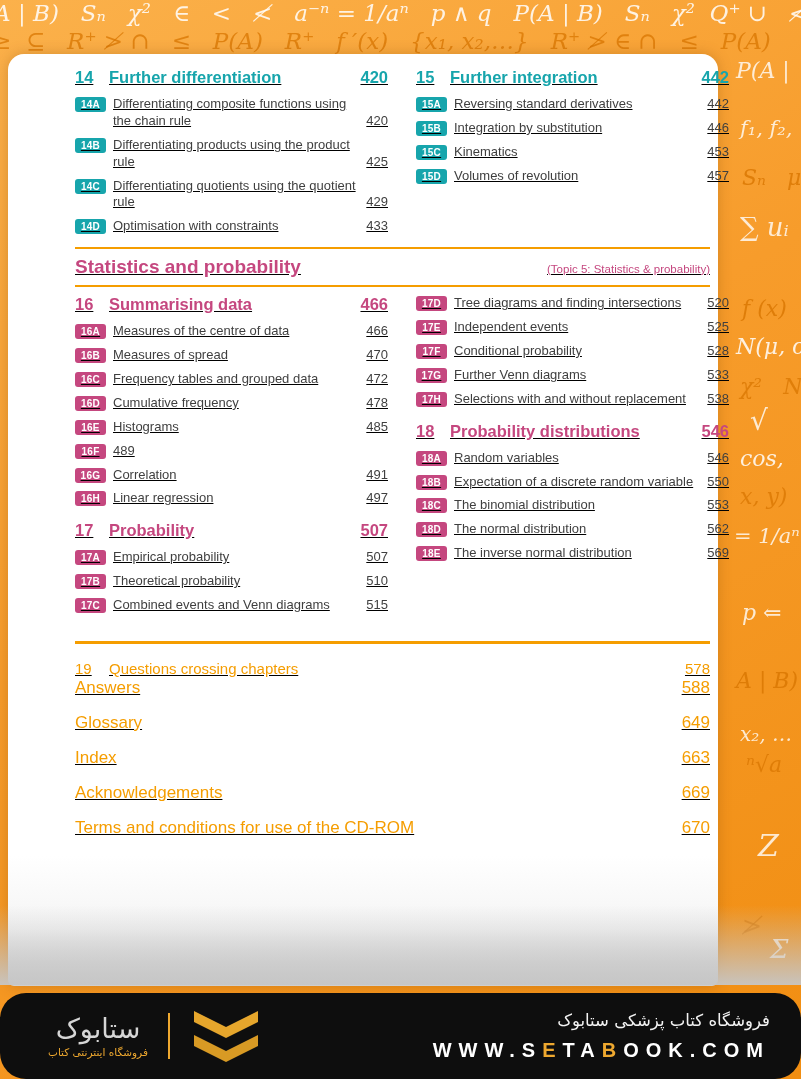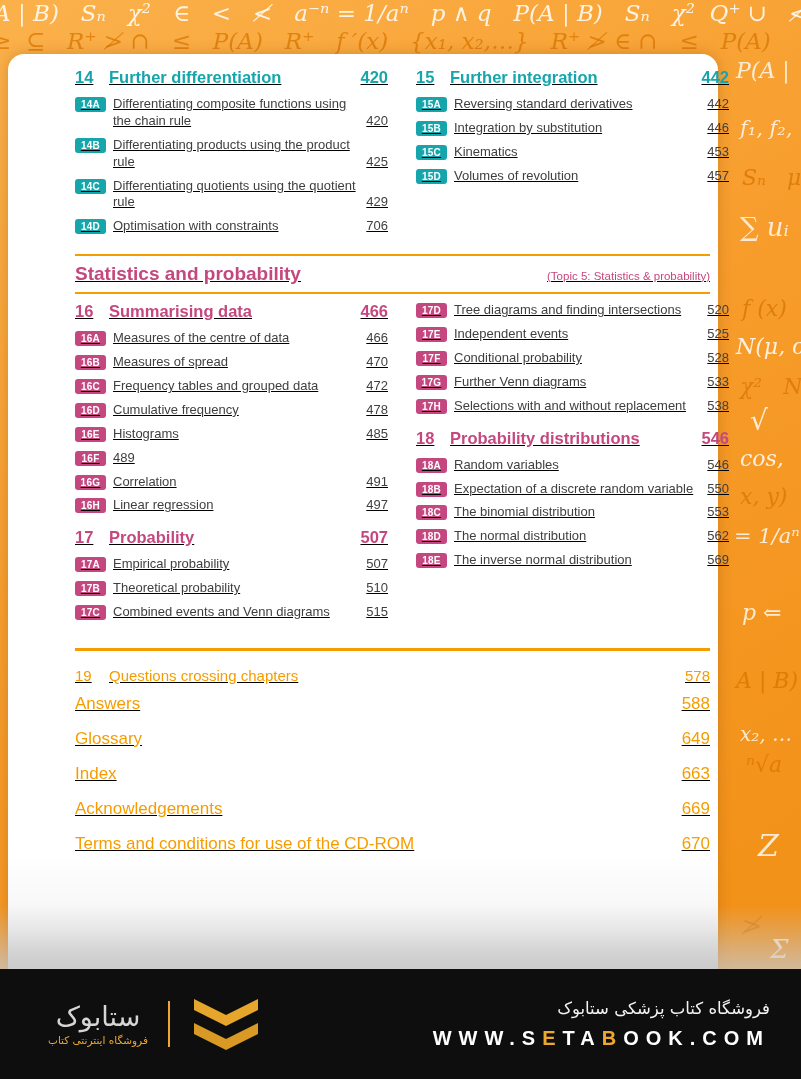--- a/index.html
+++ b/index.html
@@ -51,53 +51,53 @@
     flex:0 0 31px; height:15px; margin:1px 7px 0 0; align-self:flex-start;
     border-radius:3px; color:#fff; font-size:10px; font-weight:bold;
     display:flex; align-items:center; justify-content:center; letter-spacing:.3px;
   }
   .chapter.teal .badge{ background:var(--teal,#17a5ac); }
   .chapter.pink .badge{ background:var(--pink,#c5477f); }
   .sec-title{ flex:1; padding-right:5px; }
   .sec-page{ align-self:flex-end; white-space:nowrap; }
 
   
-  .part-band{ margin-top:12px; }
+  .part-band{ margin-top:5px; }
   .rule{ background:var(--orange,#f59d00); }
   .rule-thin{ height:1.5px; }
   .rule-mid{ height:2.5px; }
   .rule-thick{ height:3px; margin-top:20px; }
   .part-head{ display:flex; justify-content:space-between; align-items:baseline; padding:7px 0; }
   .part-title{ color:var(--pink,#c5477f); font-size:19px; font-weight:bold; }
   .part-note{ color:var(--pink,#c5477f); font-size:11.5px; }
 
   .cols.stats{ margin-top:8px; }
 
   
   .end-list{ margin-top:16px; }
   .end-item{
     display:flex; align-items:baseline; color:var(--orange,#f59d00);
     font-size:17px; margin-bottom:15px;
   }
-  .end-item.small{ font-size:15px; margin-bottom:10px; }
+  .end-item.small{ font-size:15px; margin-bottom:1px; }
   .end-num{ width:34px; flex:0 0 34px; }
   .end-title{ flex:1; }
   .end-page{ white-space:nowrap; }
 
   
   .bottom-fade{
     position:absolute; left:0; top:905px; width:801px; height:80px;
     background:linear-gradient(rgba(198,198,198,0), rgba(198,198,198,.95));
     pointer-events:none;
   }
 
   
   .footer{
-    position:absolute; left:0; bottom:0; width:801px; height:110px;
-    background:#0e0e0e; display:flex; align-items:center; padding:0 31px 0 48px;
+    position:absolute; left:0; bottom:0; width:801px; height:86px;
+    background:#0e0e0e; display:flex; align-items:center; padding:0 31px 0 48px;border-radius:26px;
   }
   .logo-group{ display:flex; align-items:center; gap:20px; }
   .wordmark-block{ display:flex; flex-direction:column; align-items:center; gap:4px; }
   .wordmark{ color:#d6d6d6; font-size:27px; font-family:"DejaVu Sans", sans-serif; line-height:1; }
   .tagline{ color:var(--footer_accent,#eea82f); font-size:10.5px; font-family:"DejaVu Sans", sans-serif; }
   .logo-divider{ width:2px; height:46px; background:var(--footer_accent,#eea82f); }
   .chevrons{ display:flex; }
 
   .footer-right{ margin-left:auto; display:flex; flex-direction:column; align-items:flex-end; gap:9px; }
   .persian-title{ color:#f3f3f3; font-size:16.5px; font-family:"DejaVu Sans", sans-serif; }
@@ -153,21 +153,21 @@
               <span class="sec-page">425</span>
             </div>
             <div class="sec-row">
               <span class="badge">14C</span>
               <span class="sec-title">Differentiating quotients using the quotient rule</span>
               <span class="sec-page">429</span>
             </div>
             <div class="sec-row">
               <span class="badge">14D</span>
               <span class="sec-title">Optimisation with constraints</span>
-              <span class="sec-page">706</span>
+              <span class="sec-page">433</span>
             </div>
           </div>
         </div>
       <div class="col">
           <div class="chapter teal">
             <div class="ch-head">
               <span class="ch-num">15</span>
               <span class="ch-title">Further integration</span>
               <span class="ch-page">442</span>
             </div>

